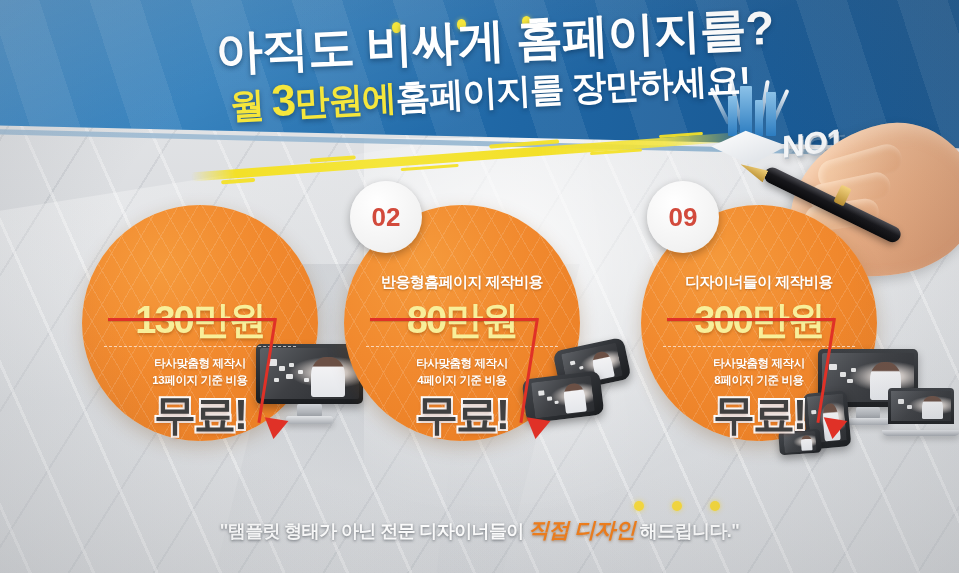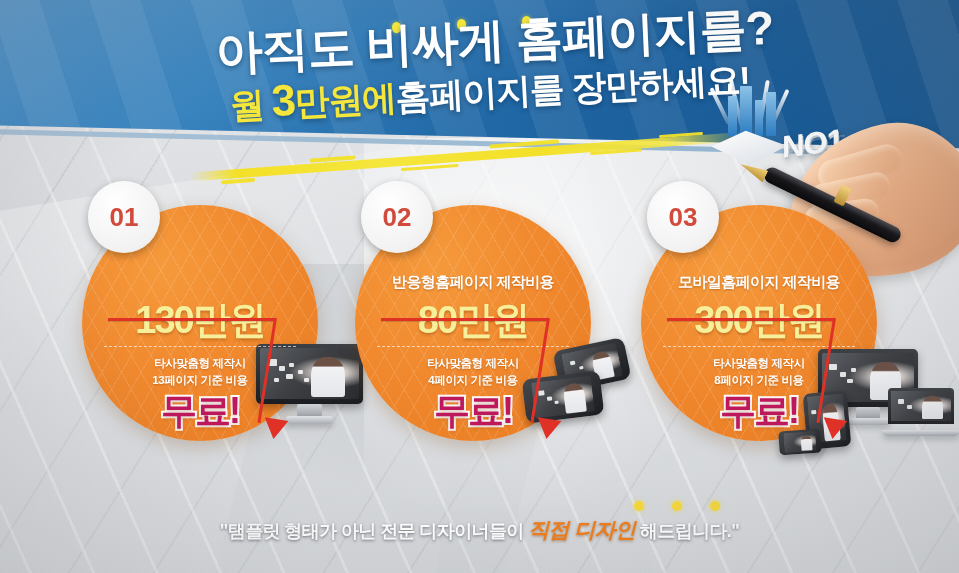--- a/index.html
+++ b/index.html
@@ -334,22 +334,22 @@
     line-height:1.45;
     color:#ffffff;
     letter-spacing:-.4px;
     text-shadow:0 1px 2px rgba(140,70,10,.45);
     z-index:4;
   }
   .c-free {
     position:absolute; left:0; width:236px;
     top:182px;
     text-align:center;
-    font-size:36px; font-weight:bold;
-    color:#be185d;
+    font-size:42px; font-weight:bold;
+    color:#404040;
     letter-spacing:-2px;
     z-index:4;
     -webkit-text-stroke:4px #ffffff;
     paint-order:stroke fill;
     text-shadow:0 2px 4px rgba(120,40,10,.3);
   }
 
   
   .dev { position:absolute; }
   .screen-img {
@@ -504,21 +504,20 @@
     <span class="finger" style="left:46px;top:102px;width:74px;height:26px;transform:rotate(-8deg);"></span>
     <div class="pen-body"></div>
     <div class="pen-ring"></div>
     <div class="pen-nib"></div>
   </div>
 
   <div class="circle-card" style="left:82px;top:205px;width:236px;height:236px;">
     <div class="circle-orb">
       <div class="orb-texture"></div>
     </div>
-    <div class="badge" style="left:6px;top:-24px;">01</div>
     <div class="c-price">130만원</div>
     <div class="strike-line"></div>
     <div class="arrow-stem"></div>
     <div class="arrow-head"></div>
     <div class="c-divider"></div>
     <div class="c-note">
       <span>타사맞춤형 제작시</span><br>
       <span>13페이지 기준 비용</span>
     </div>
     <div class="c-free">무료!</div>
@@ -536,21 +535,21 @@
           <span class="scr-fleck" style="left:38%;top:44%;width:5px;height:4px;"></span>
           <span class="scr-fleck" style="left:44%;top:58%;width:5px;height:4px;"></span>
           <span class="scr-fleck" style="left:14%;top:58%;width:5px;height:4px;"></span>
         </div>
       </div>
     </div>
     <div class="mon-stand-neck" style="left:41px;top:60px;width:25px;height:13px;"></div>
     <div class="mon-stand-base" style="left:30px;top:72px;width:47px;height:8px;"></div>
   </div>
 
-  <div class="circle-card" style="left:355px;top:205px;width:236px;height:236px;">
+  <div class="circle-card" style="left:344px;top:205px;width:236px;height:236px;">
     <div class="circle-orb">
       <div class="orb-texture"></div>
     </div>
     <div class="badge" style="left:6px;top:-24px;">02</div>
     <div class="c-title">반응형홈페이지 제작비용</div>
     <div class="c-price">80만원</div>
     <div class="strike-line"></div>
     <div class="arrow-stem"></div>
     <div class="arrow-head"></div>
     <div class="c-divider"></div>
@@ -580,22 +579,22 @@
         <span class="scr-fleck" style="left:24%;top:44%;width:5px;height:4px;"></span>
         <span class="scr-fleck" style="left:36%;top:58%;width:4px;height:3px;"></span>
       </div>
     </div>
   </div>
 
   <div class="circle-card" style="left:641px;top:205px;width:236px;height:236px;">
     <div class="circle-orb">
       <div class="orb-texture"></div>
     </div>
-    <div class="badge" style="left:6px;top:-24px;">03</div>
-    <div class="c-title">모바일홈페이지 제작비용</div>
+    <div class="badge" style="left:6px;top:-24px;">09</div>
+    <div class="c-title">디자이너들이 제작비용</div>
     <div class="c-price">300만원</div>
     <div class="strike-line"></div>
     <div class="arrow-stem"></div>
     <div class="arrow-head"></div>
     <div class="c-divider"></div>
     <div class="c-note">
       <span>타사맞춤형 제작시</span><br>
       <span>8페이지 기준 비용</span>
     </div>
     <div class="c-free">무료!</div>

